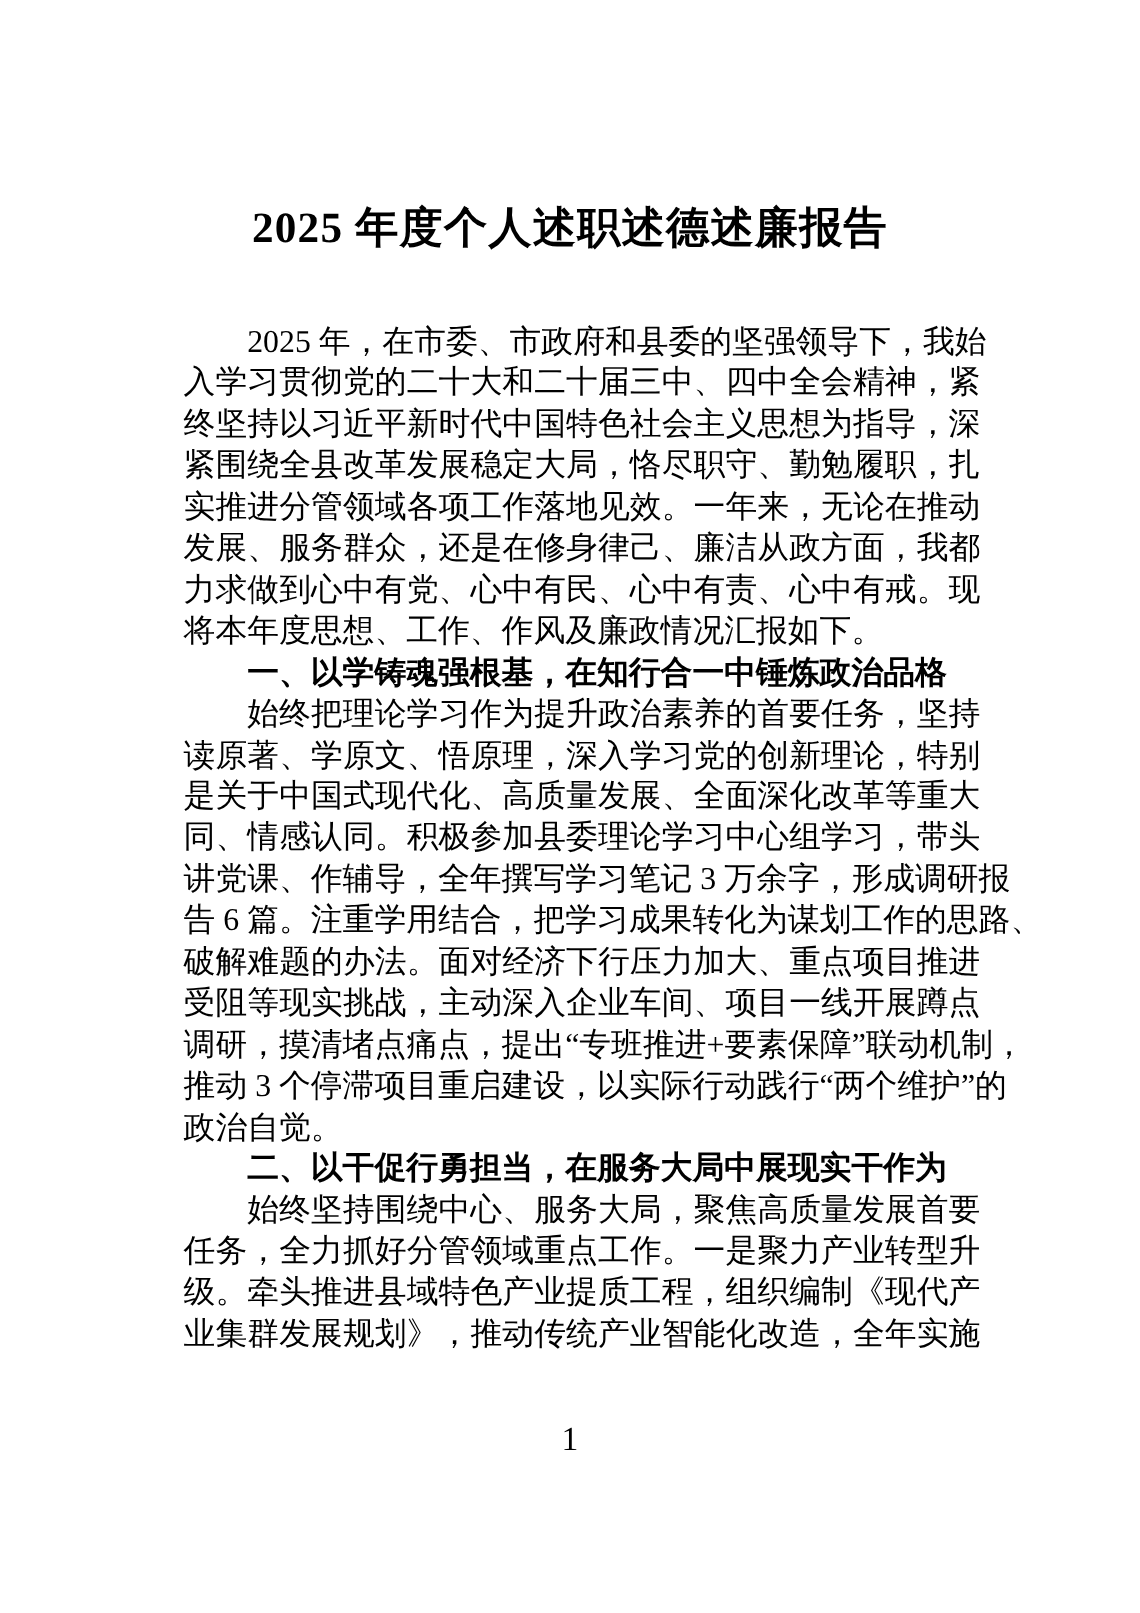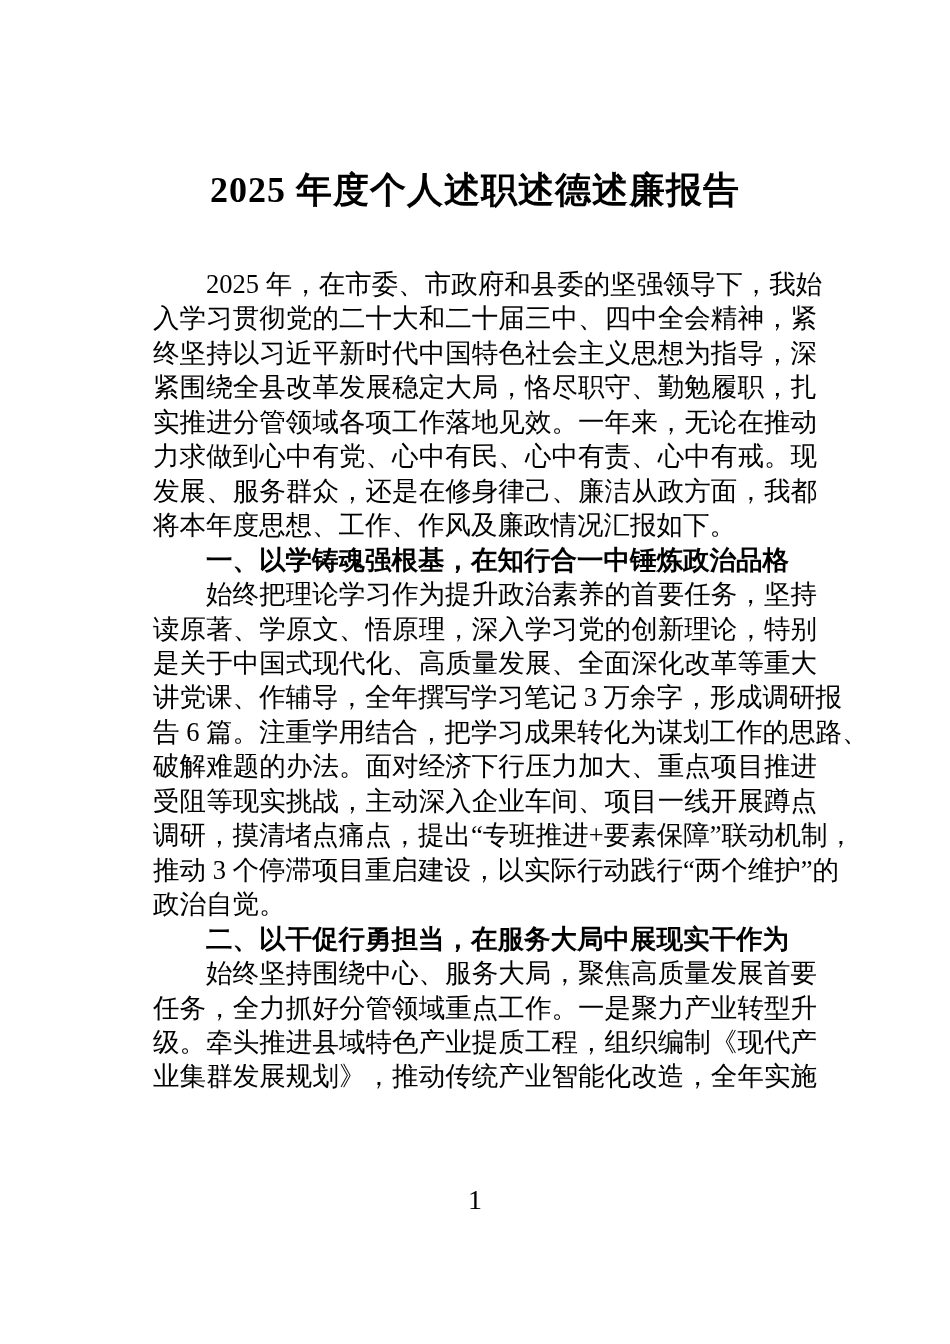--- a/index.html
+++ b/index.html
@@ -75,31 +75,32 @@
 <div class="page" style="--page-bg: #ffffff; --text-color: #000000;">
   <h1 class="doc-title">2025 年度个人述职述德述廉报告</h1>
 
   <div class="body-text">
       <div class="paragraph body">
         <div class="line first">2025 年，在市委、市政府和县委的坚强领导下，我始</div>
         <div class="line">入学习贯彻党的二十大和二十届三中、四中全会精神，紧</div>
         <div class="line">终坚持以习近平新时代中国特色社会主义思想为指导，深</div>
         <div class="line">紧围绕全县改革发展稳定大局，恪尽职守、勤勉履职，扎</div>
         <div class="line">实推进分管领域各项工作落地见效。一年来，无论在推动</div>
+        <div class="line">发展、服务群众，还是在修身律己、廉洁从政方面，我都</div>
         <div class="line">力求做到心中有党、心中有民、心中有责、心中有戒。现</div>
-        <div class="line">发展、服务群众，还是在修身律己、廉洁从政方面，我都</div>
         <div class="line lastline">将本年度思想、工作、作风及廉政情况汇报如下。</div>
       </div>
       <div class="paragraph heading">
         <div class="line heading lastline">一、以学铸魂强根基，在知行合一中锤炼政治品格</div>
       </div>
       <div class="paragraph body">
         <div class="line first">始终把理论学习作为提升政治素养的首要任务，坚持</div>
         <div class="line">读原著、学原文、悟原理，深入学习党的创新理论，特别</div>
         <div class="line">是关于中国式现代化、高质量发展、全面深化改革等重大</div>
+        <div class="line">同、情感认同。积极参加县委理论学习中心组学习，带头</div>
         <div class="line">讲党课、作辅导，全年撰写学习笔记 3 万余字，形成调研报</div>
         <div class="line">告 6 篇。注重学用结合，把学习成果转化为谋划工作的思路、</div>
         <div class="line">破解难题的办法。面对经济下行压力加大、重点项目推进</div>
         <div class="line">受阻等现实挑战，主动深入企业车间、项目一线开展蹲点</div>
         <div class="line">调研，摸清堵点痛点，提出“专班推进+要素保障”联动机制，</div>
         <div class="line">推动 3 个停滞项目重启建设，以实际行动践行“两个维护”的</div>
         <div class="line lastline">政治自觉。</div>
       </div>
       <div class="paragraph heading">
         <div class="line heading lastline">二、以干促行勇担当，在服务大局中展现实干作为</div>

